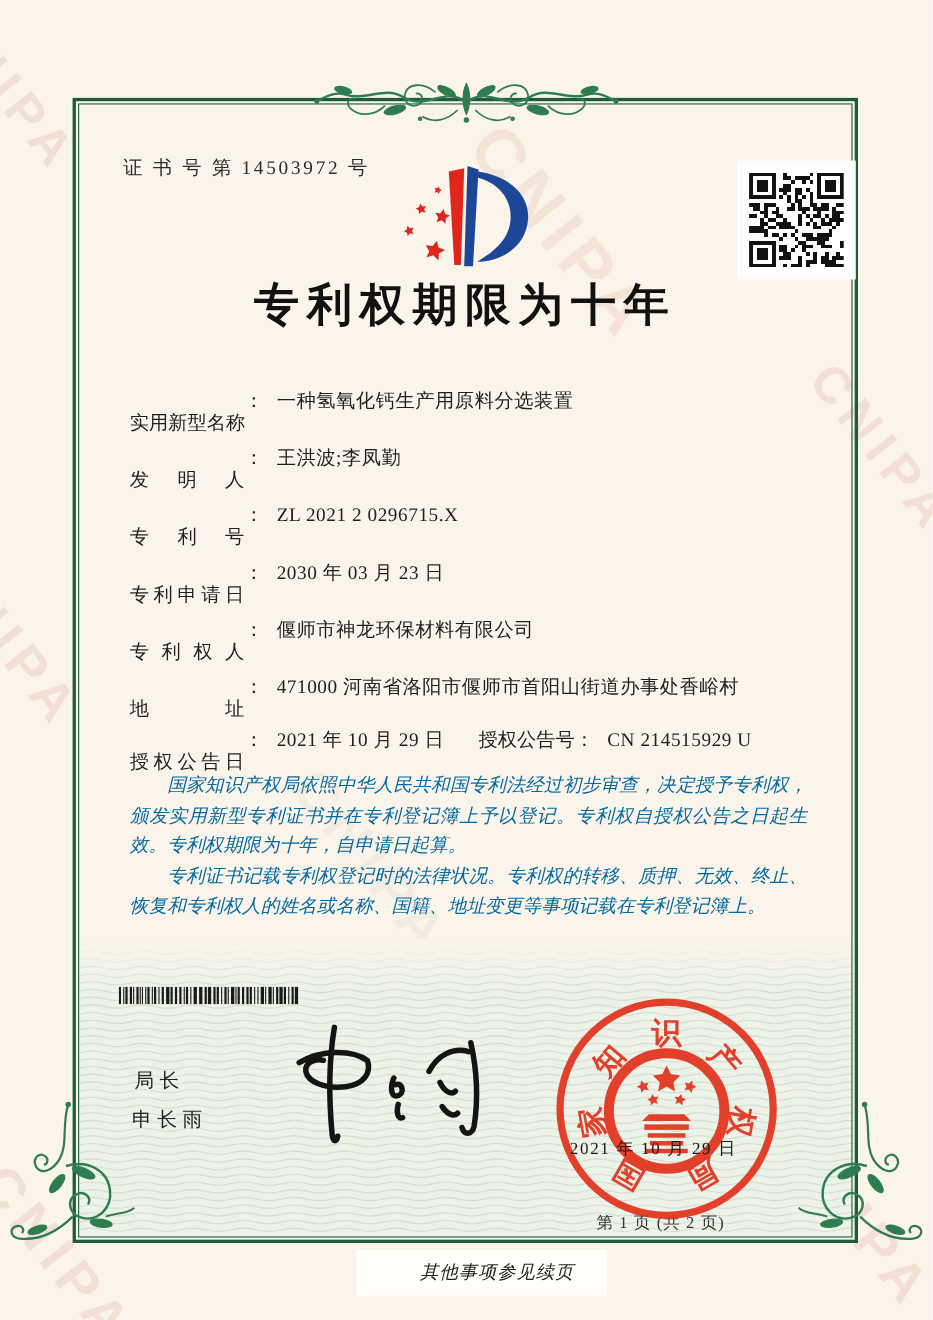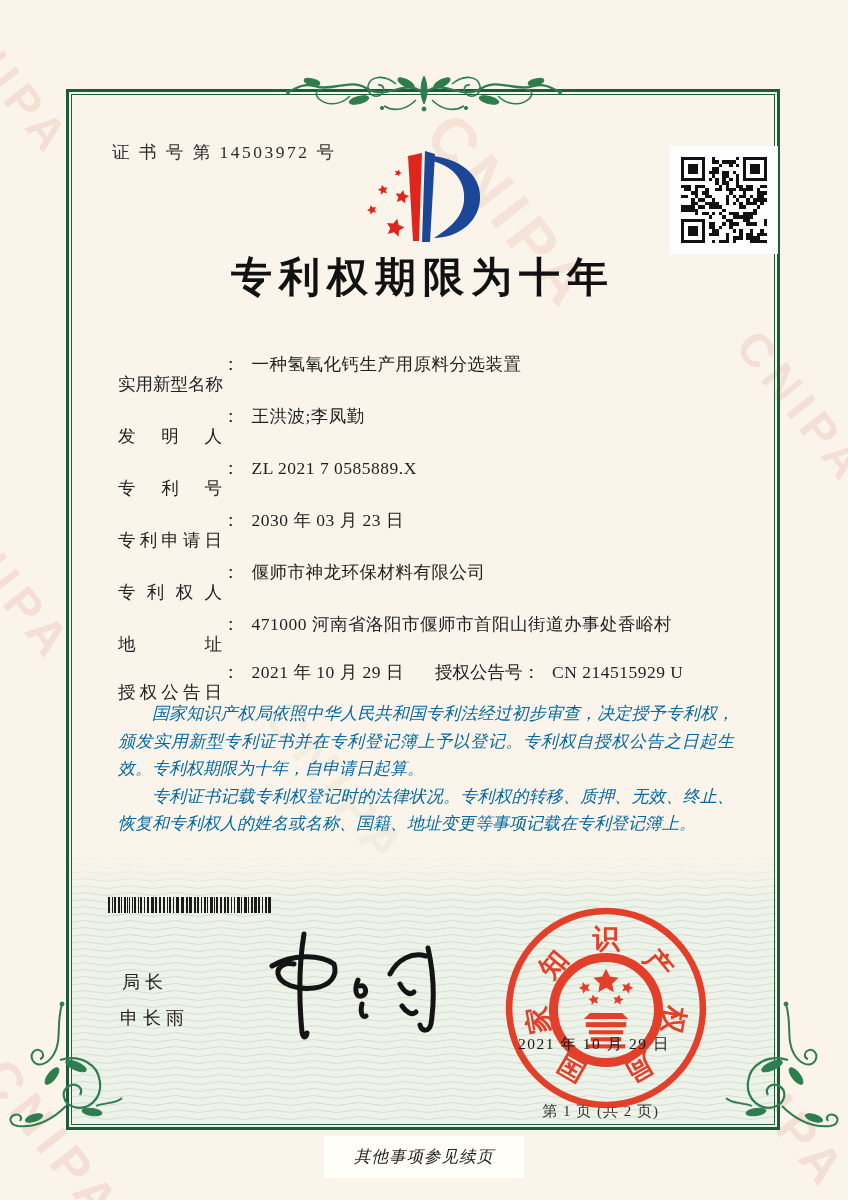--- a/index.html
+++ b/index.html
@@ -41,21 +41,21 @@
   .officer.name{left:120px;top:1006px;}
   .sig{position:absolute;left:242px;top:928px;z-index:5;}
   .seal{position:absolute;left:500px;top:902px;z-index:5;opacity:0.93;}
   .seal-char{font-size:27px;font-weight:bold;fill:#e2331d;
              font-family:"Liberation Serif","DejaVu Serif",serif;}
   .seal-date{position:absolute;left:518px;top:1034px;font-size:15.5px;color:#1a1a1a;
              letter-spacing:1.5px;z-index:6;}
   .page-info{position:absolute;left:66px;top:1090px;width:593px;text-align:right;
              font-size:15px;color:#333;letter-spacing:1px;z-index:4;margin-top:12px;}
   .note-box{position:absolute;left:324px;top:1136px;width:200px;height:42px;background:#fffef9;
-            display:flex;align-items:center;justify-content:center;z-index:4;}
+            display:flex;align-items:center;justify-content:center;z-index:4;padding-left:28px;}
   .note-box span{font-size:16.5px;font-style:italic;color:#222;letter-spacing:1px;}
 </style>
 </head>
 <body>
 
 <div class="page">
 
   <div class="wm" style="left:-28px;top:-8px;font-size:46px;">CNIPA</div>
   <div class="wm" style="left:468px;top:100px;font-size:62px;color:rgba(224,168,148,0.22);">CNIPA</div>
   <div class="wm" style="left:768px;top:320px;font-size:46px;">CNIPA</div>
@@ -379,21 +379,21 @@
 
   <div class="title">专利权期限为十年</div>
 
   <div class="field f1">
     <span class="flabel">实用新型名称</span><span>：</span><span class="fvalue">一种氢氧化钙生产用原料分选装置</span>
   </div>
   <div class="field f2">
     <span class="flabel">发明人</span><span>：</span><span class="fvalue">王洪波;李凤勤</span>
   </div>
   <div class="field f3">
-    <span class="flabel">专利号</span><span>：</span><span class="fvalue">ZL 2021 7 0585889.X</span>
+    <span class="flabel">专利号</span><span>：</span><span class="fvalue">ZL 2021 2 0296715.X</span>
   </div>
   <div class="field f4">
     <span class="flabel">专利申请日</span><span>：</span><span class="fvalue">2030 年 03 月 23 日</span>
   </div>
   <div class="field f5">
     <span class="flabel">专利权人</span><span>：</span><span class="fvalue">偃师市神龙环保材料有限公司</span>
   </div>
   <div class="field f6">
     <span class="flabel">地址</span><span>：</span><span class="fvalue">471000  河南省洛阳市偃师市首阳山街道办事处香峪村</span>
   </div>

